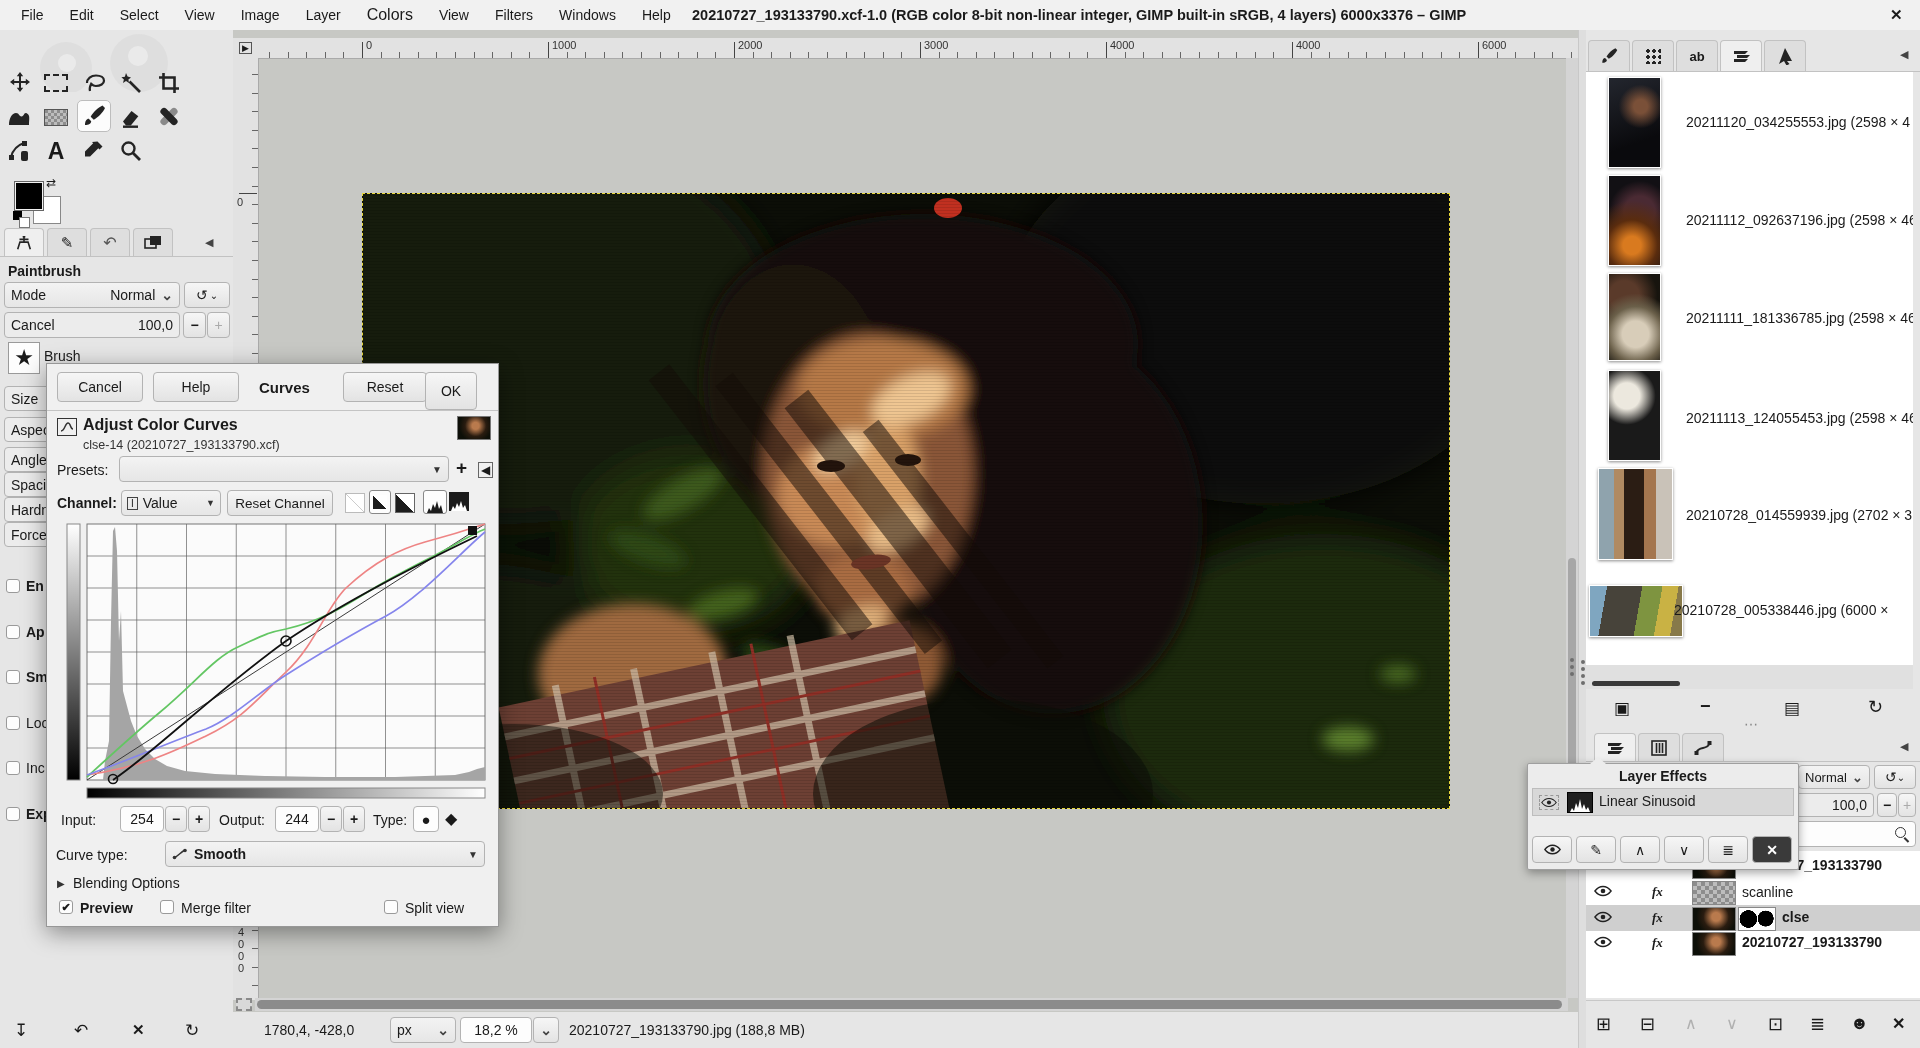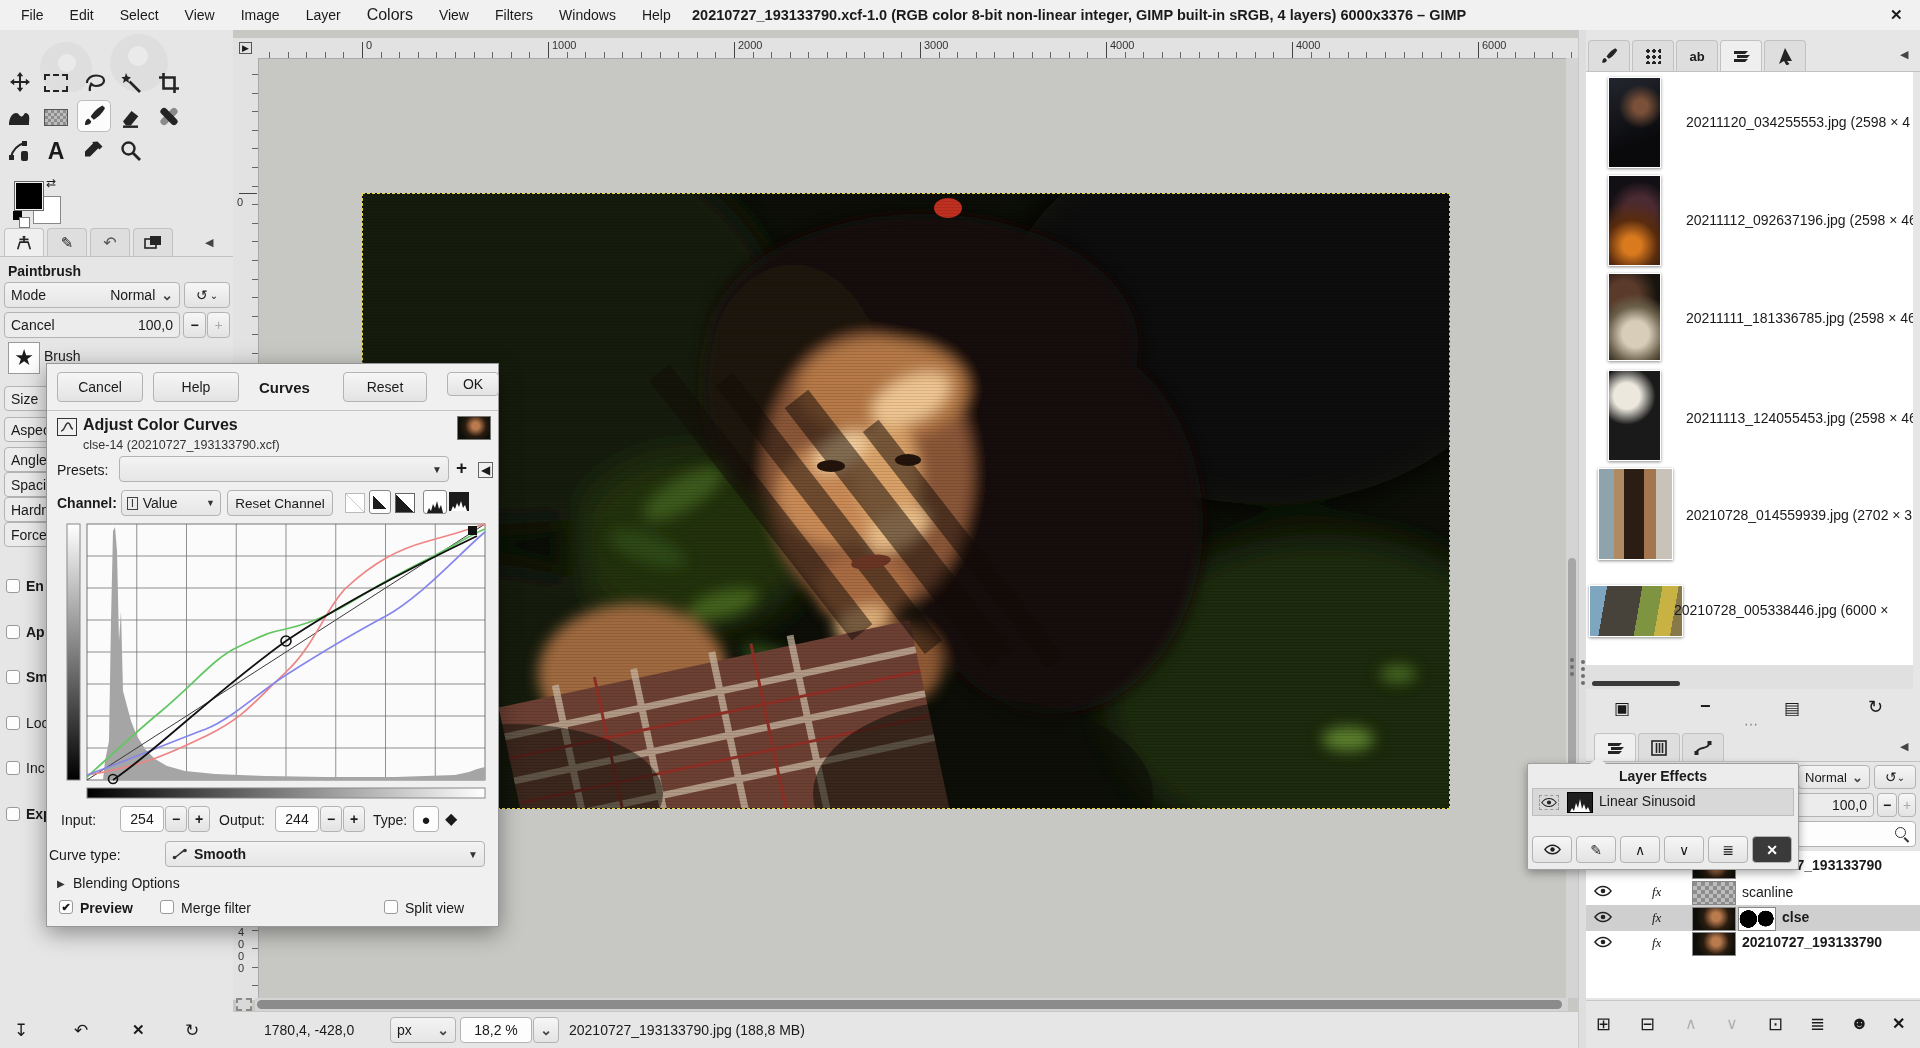--- a/index.html
+++ b/index.html
@@ -14,21 +14,21 @@
   .field{position:absolute;display:flex;align-items:center;background:#fdfdfd;border:1px solid #b3b3b3;
        border-radius:4px;box-sizing:border-box;padding:0 6px;font-size:14px}
   .lbl{position:absolute;white-space:nowrap}
   .bold{font-weight:bold}
   .ticon{position:absolute;width:32px;height:30px;display:flex;align-items:center;justify-content:center}
   .ticon svg{display:block}
   .tabbtn{position:absolute;display:flex;align-items:center;justify-content:center;border:1px solid #c2c2c2;
        border-bottom:none;border-radius:4px 4px 0 0;background:#dedede;box-sizing:border-box}
   .tabbtn.sel{background:#efefef}
   .eye svg{display:block}
-  .fx{font-style:italic;font-weight:normal;font-size:13px;font-family:"Liberation Serif",serif}
+  .fx{font-style:italic;font-weight:bold;font-size:13px;font-family:"Liberation Serif",serif}
   .checker{background-image:conic-gradient(#bdbdbd 25%,#8d8d8d 0 50%,#bdbdbd 0 75%,#8d8d8d 0);background-size:8px 8px}
   .cb{position:absolute;width:14px;height:14px;border:1px solid #9a9a9a;border-radius:3px;background:#fdfdfd;box-sizing:border-box;
       display:flex;align-items:center;justify-content:center;font-size:11px;font-weight:bold}
   .scanlines{background:repeating-linear-gradient(0deg,rgba(0,0,0,.10) 0 1px,transparent 1px 3px)}
   .thumb{position:absolute;border:1px solid #fff;box-shadow:0 1px 3px rgba(0,0,0,.45);box-sizing:border-box}
   .t1{background:radial-gradient(circle at 62% 32%,#7a5038 0 10%,rgba(0,0,0,0) 32%),linear-gradient(160deg,#23262e,#0a0a0d 70%)}
   .t2{background:radial-gradient(circle at 45% 78%,#d97a1f 0 12%,#5a2c0e 34%,rgba(0,0,0,0) 60%),radial-gradient(circle at 60% 40%,#4a2a33 0 25%,rgba(0,0,0,0) 50%),#121014}
   .t3{background:radial-gradient(circle at 52% 70%,#d8cdb9 0 20%,#6b604a 42%,rgba(0,0,0,0) 62%),radial-gradient(circle at 30% 25%,#5a3a2a 0 20%,rgba(0,0,0,0) 45%),#17140e}
   .t4{background:radial-gradient(circle at 35% 28%,#ece8de 0 18%,#1a1a1a 40%),#050505}
   .t5{background:linear-gradient(90deg,#8fa3ad 0 20%,#b08a62 20% 34%,#2b1d14 34% 62%,#a4764f 62% 78%,#c9c2b8 78%)}
@@ -571,21 +571,21 @@
   <div class="btn" style="left:10px;top:8px;width:86px;height:30px">
       <span>Cancel</span>
     </div>
   <div class="btn" style="left:106px;top:8px;width:86px;height:30px">
       <span>Help</span>
     </div>
   <span class="lbl bold" style="left:212px;top:15px;font-size:15px">Curves</span>
   <div class="btn" style="left:296px;top:8px;width:84px;height:30px">
       <span>Reset</span>
     </div>
-  <div class="btn" style="left:400px;top:8px;width:52px;height:24px">
+  <div class="btn" style="left:378px;top:8px;width:52px;height:38px">
       <span>OK</span>
     </div>
   <div class="abs" style="left:0;top:46px;width:451px;height:1px;background:#c4c4c4"></div>
 
   <div class="abs" style="left:10px;top:54px;width:20px;height:18px;border:1.6px solid #333;display:flex;align-items:center;justify-content:center;box-sizing:border-box">
     <svg width="14" height="10" viewBox="0 0 14 10">
         <path d="M1 9C5 9 5 1 8 1s2 6 5 6" fill="none" stroke="#333" stroke-width="1.5"></path>
       </svg>
   </div>
   <span class="lbl bold" style="left:36px;top:52px;font-size:16px">Adjust Color Curves</span>
@@ -684,21 +684,21 @@
     </div>
   <div class="btn" style="left:296px;top:442px;width:22px;height:26px;font-weight:bold">
       <span>+</span>
     </div>
   <span class="lbl" style="left:326px;top:448px;font-size:14px">Type:</span>
   <div class="btn" style="left:366px;top:442px;width:26px;height:26px;background:#fdfdfd">
       <span style="font-size:15px">●</span>
     </div>
   <span class="lbl" style="left:398px;top:445px;font-size:16px">◆</span>
 
-  <span class="lbl" style="left:2px;top:483px;font-size:14px">Curve type:</span>
+  <span class="lbl" style="left:9px;top:483px;font-size:14px">Curve type:</span>
   <div class="combo" style="left:118px;top:477px;width:320px;height:26px">
     <svg width="16" height="12" viewBox="0 0 16 12" style="margin-right:6px">
         <path d="M2 10C6 8 9 4 13 2" fill="none" stroke="#333" stroke-width="1.5"></path>
         <circle cx="2.5" cy="9.5" r="1.8" fill="#333"></circle>
         <circle cx="13" cy="2.5" r="1.8" fill="#333"></circle>
       </svg>
     <span class="bold">Smooth</span>
     <span style="margin-left:auto;font-size:10px;color:#333">▼</span>
   </div>
 

